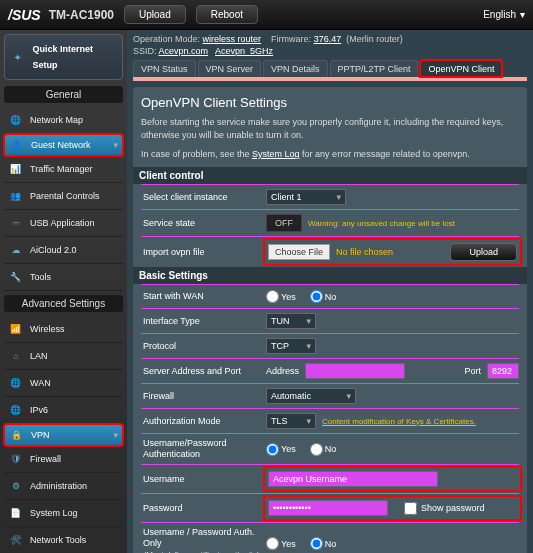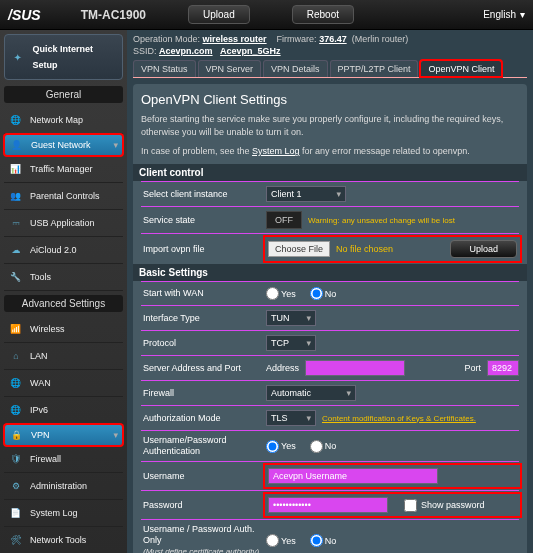--- a/index.html
+++ b/index.html
@@ -1,37 +1,37 @@
 <!DOCTYPE html>
 <html><head>
 <meta charset="utf-8">
 <style>
 * { margin:0; padding:0; box-sizing:border-box; font-family:Arial,sans-serif; }
 body { background:#000; width:533px; height:553px; overflow:hidden; font-size:10px; color:#fff; }
-.topbar { height:30px; background:linear-gradient(#2a2a2a,#111); display:flex; align-items:center; padding:0 8px; border-bottom:1px solid #000;gap:32px; }
+.topbar { height:30px; background:linear-gradient(#2a2a2a,#111); display:flex; align-items:center; padding:0 8px; border-bottom:1px solid #000; }
 .logo { font-weight:bold; font-size:14px; font-style:italic; color:#fff; margin-right:8px; }
 .model { font-size:12px; color:#ddd; font-weight:bold; }
 .tbtn { background:linear-gradient(#444,#222); border:1px solid #555; border-radius:4px; color:#fff; padding:3px 14px; font-size:10px; margin-left:10px; cursor:pointer; }
 .lang { margin-left:auto; color:#fff; font-size:10px; display:flex; align-items:center; gap:4px; }
 .icons-row { position:absolute; top:34px; right:10px; display:flex; gap:8px; align-items:center; }
 .ic { width:14px; height:14px; display:inline-block; }
 .main { display:flex; height:523px; }
 .sidebar { width:127px; background:linear-gradient(#3a3a3a,#2a2a2a); padding:4px; overflow:hidden; }
 .qis { background:linear-gradient(#3a4550,#2a3540); border:1px solid #506070; border-radius:4px; padding:6px 4px; display:flex; align-items:center; gap:6px; margin-bottom:6px; cursor:pointer; }
 .qis-ic { width:18px; height:18px; display:flex; align-items:center; justify-content:center; color:#5fb0d0; }
 .qis-txt { font-size:9px; font-weight:bold; line-height:16px; }
 .sechdr { background:#1a1a1a; color:#ddd; font-size:10px; text-align:center; padding:3px 4px; border-radius:3px; margin:4px 0; }
 .navitem { display:flex; align-items:center; gap:6px; padding:5px 4px; border-bottom:1px solid #222; cursor:pointer; font-size:9px; color:#eee; }
 .navitem.sel { background:linear-gradient(#3090c0,#2070a0); border-radius:3px; }
 .navitem.hl { outline:2px solid #f00; outline-offset:-1px; }
 .nic { width:16px; height:16px; display:flex; align-items:center; justify-content:center; color:#5fb0d0; flex-shrink:0; }
 .content { flex:1; background:#30424c; padding:4px 6px 0 6px; overflow:hidden; position:relative; }
 .opline { font-size:9px; color:#ccc; margin-bottom:2px; }
-.opline a { color:#fff; text-decoration:underline;font-weight:bold; }
-.tabs { display:flex; gap:2px; margin-top:4px; border-bottom:1px solid #fca5a5;text-align:right; }
+.opline a { color:#fff; text-decoration:underline; }
+.tabs { display:flex; gap:2px; margin-top:4px; border-bottom:4px solid #fca5a5;text-align:right; }
 .tab { background:#3a4a54; border:1px solid #556; border-bottom:none; padding:3px 7px; font-size:9px; color:#ddd; cursor:pointer; border-radius:3px 3px 0 0; }
 .tab.active { background:#2a3840; color:#fff; }
 .tab.hl { outline:2px solid #f00; outline-offset:-1px; }
 .panel { background:#475a64; border-radius:4px; margin-top:6px; padding:8px; }
 .ptitle { font-size:13px; color:#fff; margin-bottom:6px; }
 .pdesc { font-size:9px; color:#ddd; line-height:13px; margin-bottom:6px; }
 .pdesc a { color:#fff; text-decoration:underline; }
 .secbar { background:#2a3840; color:#fff; font-size:10px; padding:3px 6px; margin:0 -8px; font-weight:bold; }
 .row { display:flex; align-items:center; border-top:1px solid #d946ef; padding:4px 0; min-height:24px; font-size:9px; }
 .rlabel { width:125px; padding-left:2px; color:#fff; line-height:11px; }

